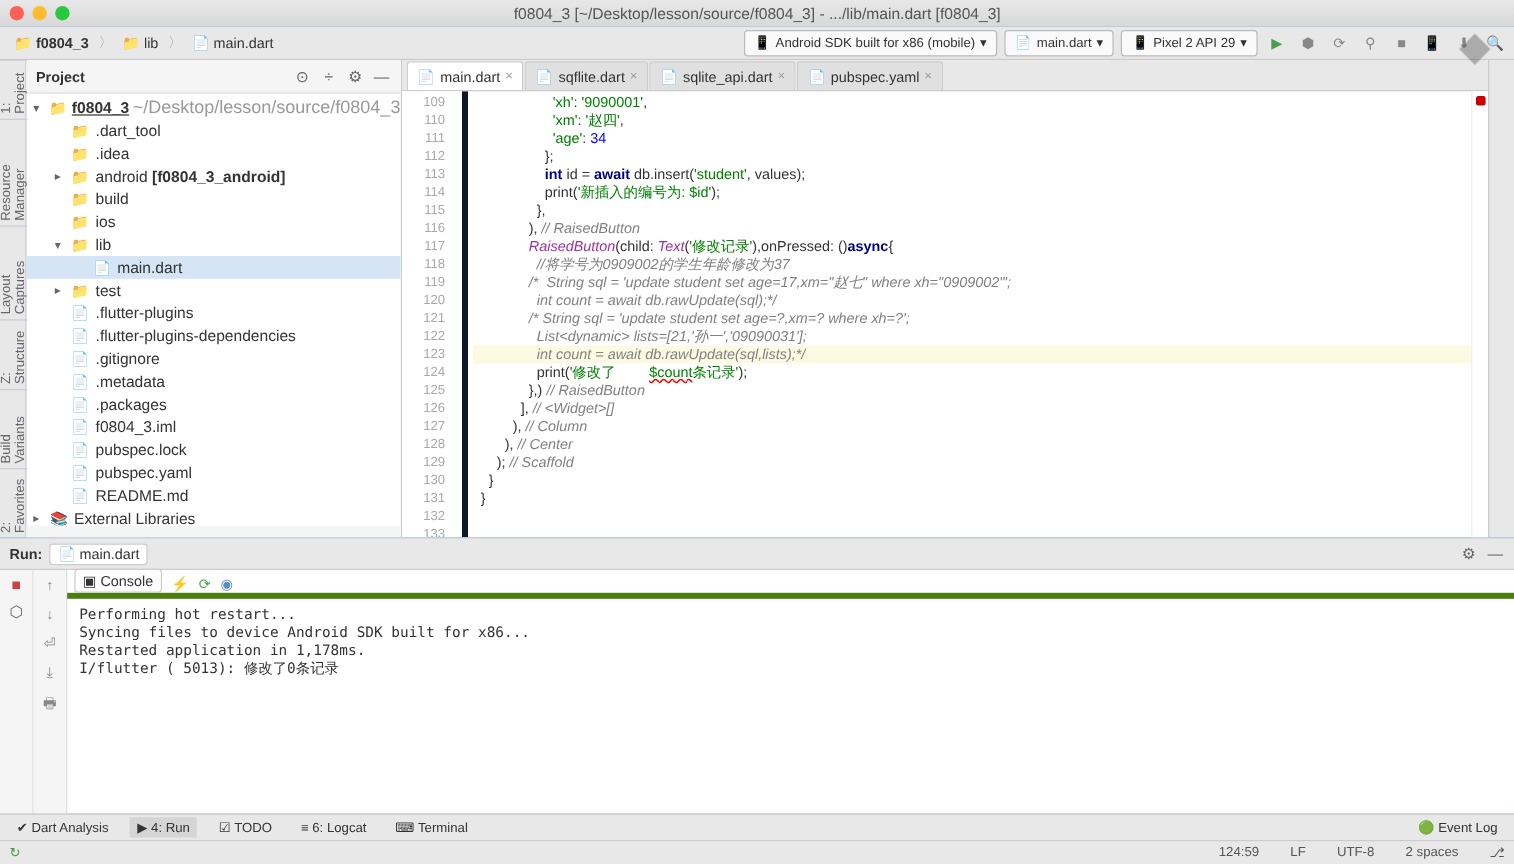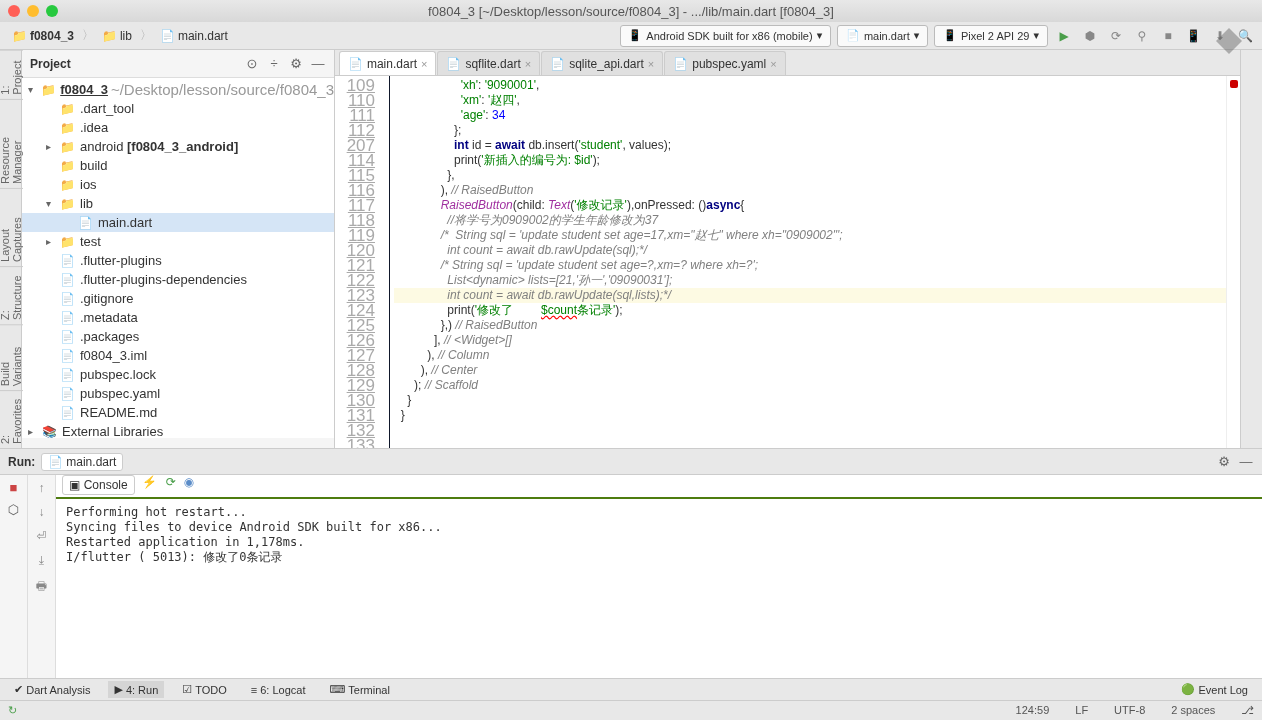--- a/index.html
+++ b/index.html
@@ -35,39 +35,39 @@
 .tree-row .name.bold { font-weight: bold; }
 .tree-row .name.und { text-decoration: underline; }
 .tree-row .path { color: #999; font-size: 15px; margin-left: 3px;}
 .scrollh { height: 10px; background: #f5f5f5; }
 .editor-area { flex: 1; display: flex; flex-direction: column; background: #fff; overflow: hidden; }
 .tabs { height: 26px; background: #e8e8e8; display: flex; align-items: flex-end; border-bottom: 1px solid #ccc; padding-left: 4px; }
 .tab { height: 24px; padding: 0 8px; display: flex; align-items: center; gap: 4px; border: 1px solid #ccc; border-bottom: none; background: #e0e0e0; font-size: 12px; margin-right: 1px; border-radius: 3px 3px 0 0; cursor: pointer; }
 .tab.active { background: #fff; }
 .tab .close { color: #999; font-size: 11px; }
 .code-wrap { flex: 1; display: flex; overflow: hidden; font-family: "Menlo", monospace; font-size: 12px; line-height: 15px; }
-.gutter { width: 55px; background: #fff; color: #aaa; text-align: right; padding-right: 14px; font-size: 17px; border-right: 1px solid #0f172a; padding-top: 2px; text-decoration: underline;}
+.gutter { width: 55px; background: #fff; color: #aaa; text-align: right; padding-right: 14px; font-size: 11px; border-right: 5px solid #0f172a; padding-top: 2px;}
 .gutter div { height: 15px; }
 .code { flex: 1; padding-top: 2px; padding-left: 4px; overflow: hidden; white-space: pre; position: relative; }
 .code-line { height: 15px; }
 .code-line.hl { background: #fdfae3; }
 .c-str { color: #008000; } .c-kw { color: #000080; font-weight: bold; } .c-num { color: #0000ff; } .c-com { color: #808080; font-style: italic; } .c-cls { color: #a030a0; font-style: italic; } .c-err { text-decoration: underline wavy red; margin-left: 28px; }
 .right-gutter { width: 14px; background: #fff; border-left: 1px solid #eee; position: relative; }
 .rg-mark { position: absolute; right: 2px; width: 8px; height: 8px; }
 .rg-err { background: #cc0000; border-radius: 2px; }
 .right-rail { width: 22px; background: #e8e8e8; border-left: 1px solid #ccc; }
 .run-panel { height: 230px; border-top: 1px solid #ccc; background: #fff; display: flex; flex-direction: column; }
 .run-head { height: 26px; background: #e8e8e8; display: flex; align-items: center; padding: 0 8px; gap: 6px; border-bottom: 1px solid #ccc; }
 .run-title { font-weight: bold; }
 .run-sub { background: #fff; border: 1px solid #ccc; padding: 0 6px; height: 18px; border-radius: 3px; display: flex; align-items: center; gap: 3px; }
 .run-body { flex: 1; display: flex; }
 .run-left { width: 28px; background: #f5f5f5; border-right: 1px solid #ddd; display: flex; flex-direction: column; align-items: center; gap: 6px; padding-top: 4px; }
 .run-left .ri { width: 16px; height: 16px; font-size: 13px; display:flex;align-items:center;justify-content:center; cursor:pointer;}
 .run-main { flex: 1; display: flex; flex-direction: column; }
-.console-head { height: 24px; display: flex; align-items: flex-start; padding: 0 6px; gap: 8px; border-bottom: 2px solid #4d7c0f; }
+.console-head { height: 24px; display: flex; align-items: flex-end; padding: 0 6px; gap: 8px; border-bottom: 5px solid #4d7c0f; }
 .console-tab { padding: 2px 6px; background: #fff; border: 1px solid #ccc; border-radius: 3px; }
 .console-out { flex: 1; padding: 6px 10px; font-family: "Menlo", monospace; font-size: 12px; line-height: 15px; white-space: pre; }
 .left-gutter2 { width: 28px; background: #f5f5f5; border-right: 1px solid #ddd; display: flex; flex-direction: column; align-items: center; gap: 10px; padding-top: 6px; }
 .bottom-bar { height: 22px; background: #e8e8e8; border-top: 1px solid #ccc; display: flex; align-items: center; padding: 0 8px; gap: 12px; font-size: 11px; }
 .bb-tab { padding: 2px 6px; cursor: pointer; display: flex; align-items: center; gap: 3px; }
 .bb-tab.active { background: #d5d5d5; }
 .status-bar { height: 20px; background: #e8e8e8; border-top: 1px solid #ccc; display: flex; align-items: center; padding: 0 8px; font-size: 11px; color: #555; }
 .sb-right { margin-left: auto; display: flex; gap: 26px; }
 .watermark { position: absolute; top: 28px; right: 20px; font-size: 20px; font-weight: bold; color: rgba(60,60,60,0.45); pointer-events: none; letter-spacing: 1px; z-index: 100; display:flex;align-items:center;gap:4px;}
 .watermark .logo { width: 26px; height: 26px; background: rgba(80,80,80,0.4); clip-path: polygon(50% 0, 100% 50%, 50% 100%, 0 50%); }
@@ -250,21 +250,21 @@
             <span>pubspec.yaml</span>
             <span class="close">×</span>
           </div>
         </div>
       <div class="code-wrap">
         <div class="gutter" id="gutter">
             <div>109</div>
             <div>110</div>
             <div>111</div>
             <div>112</div>
-            <div>207</div>
+            <div>113</div>
             <div>114</div>
             <div>115</div>
             <div>116</div>
             <div>117</div>
             <div>118</div>
             <div>119</div>
             <div>120</div>
             <div>121</div>
             <div>122</div>
             <div>123</div>

